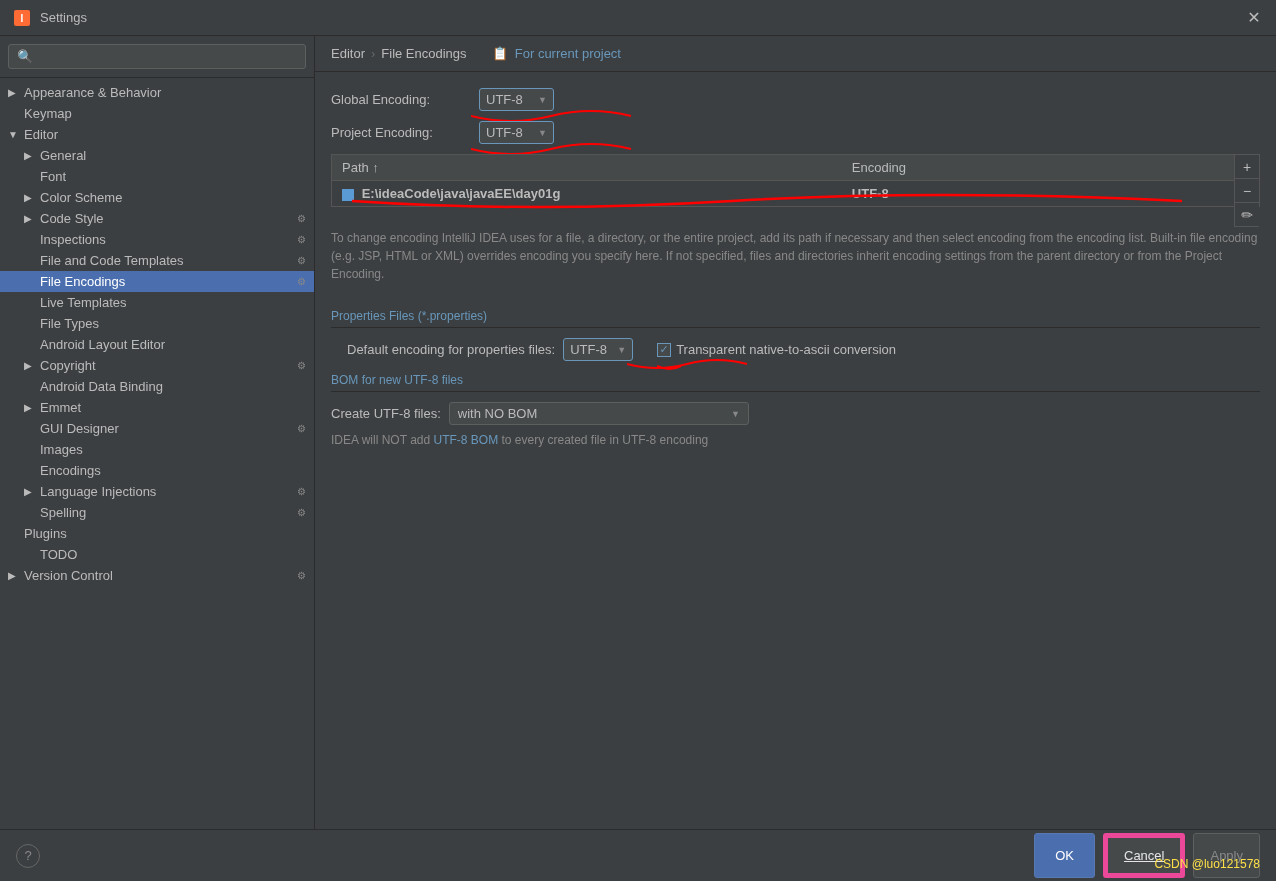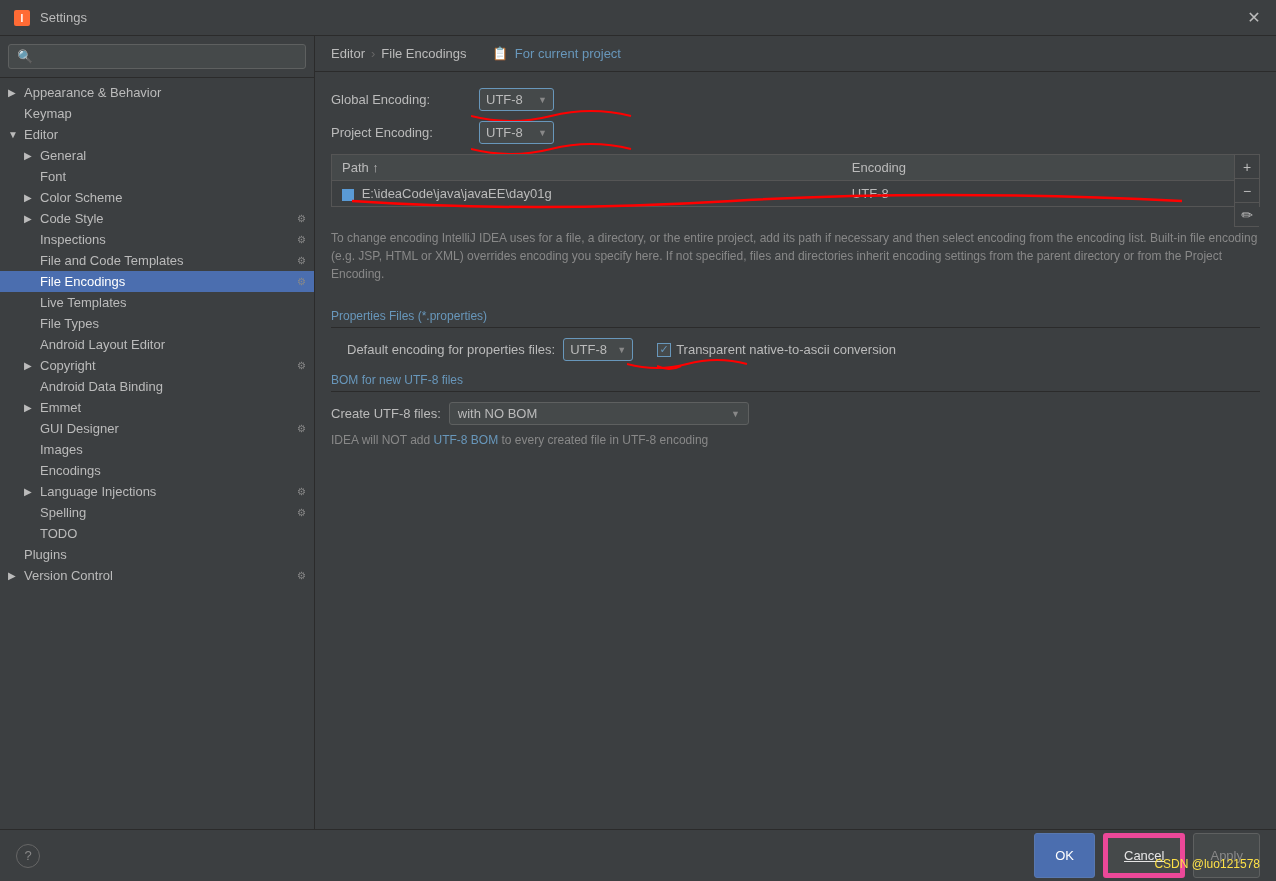--- a/index.html
+++ b/index.html
@@ -189,20 +189,21 @@
       border-bottom: 1px solid #555;
       font-size: 13px;
     }
     .encoding-table th.path-col {
       width: 55%;
     }
     .encoding-table td {
       padding: 5px 10px;
       color: #bbbbbb;
       font-size: 13px;
+      font-weight: bold;
     }
     .table-toolbar {
       position: absolute;
       right: 0;
       top: 0;
       display: flex;
       flex-direction: column;
       border-left: 1px solid #555;
       background: #3c3f41;
     }
@@ -494,28 +495,28 @@
         <span>Language Injections</span>
         <span class="settings-icon">⚙</span>
       </div>
 
       <div class="tree-item tree-indent-1">
         <span class="tree-arrow"></span>
         <span>Spelling</span>
         <span class="settings-icon">⚙</span>
       </div>
 
+      <div class="tree-item">
+        <span class="tree-arrow"></span>
+        <span>Plugins</span>
+      </div>
+
       <div class="tree-item tree-indent-1">
         <span class="tree-arrow"></span>
         <span>TODO</span>
-      </div>
-
-      <div class="tree-item">
-        <span class="tree-arrow"></span>
-        <span>Plugins</span>
       </div>
 
       <div class="tree-item">
         <span class="tree-arrow">▶</span>
         <span>Version Control</span>
         <span class="settings-icon">⚙</span>
       </div>
 
     </div>
   </div>

